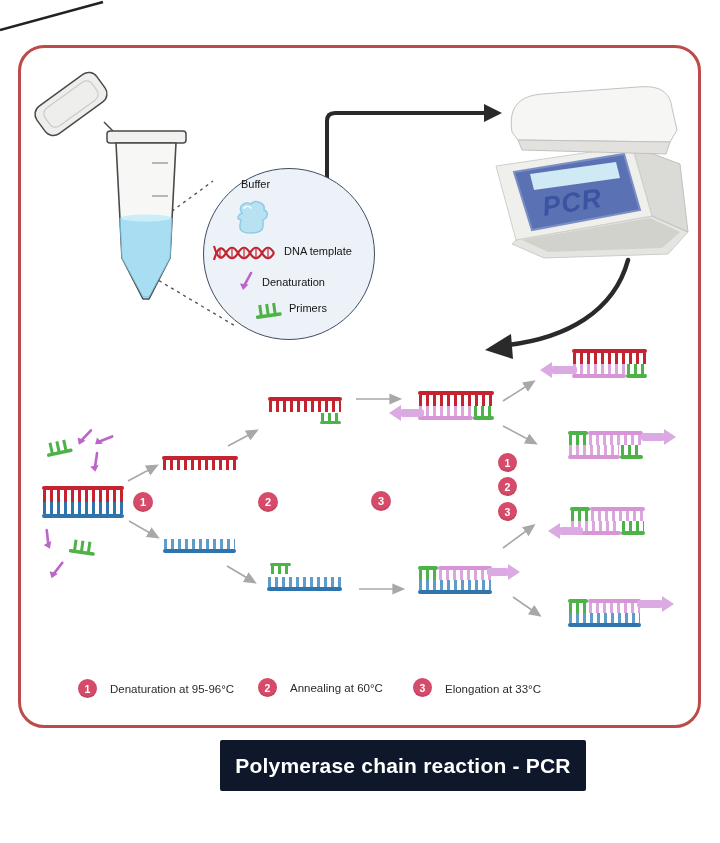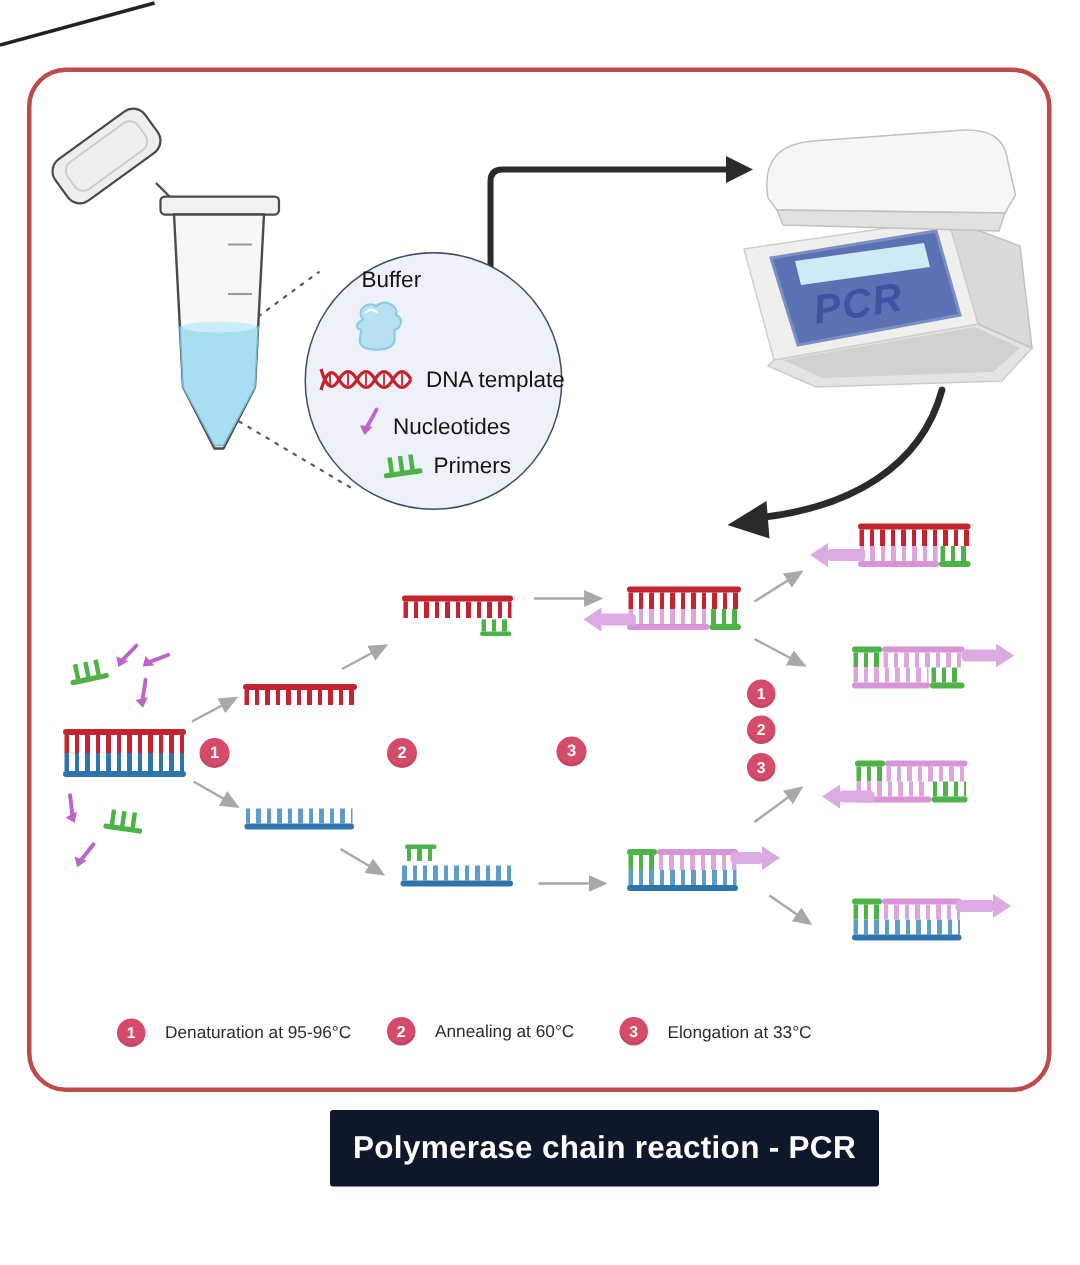--- a/index.html
+++ b/index.html
@@ -5,21 +5,21 @@
   html,body{margin:0;padding:0;background:#fff;}
   .canvas{position:relative;width:720px;height:843px;background:#fff;overflow:hidden;
           font-family:"Liberation Sans",sans-serif;}
   .abs{position:absolute;}
   
   .card{position:absolute;left:18px;top:45px;width:677px;height:677px;background:#fff;
         border:3px solid #bc4b49;border-radius:26px;}
   
   .callout{position:absolute;left:203px;top:168px;width:172px;height:172px;border-radius:50%;
            background:#edf2f8;border:1.6px solid #3d4d63;box-sizing:border-box;}
-  .callout .lbl{position:absolute;font-size:15px;font-weight:500;color:#141414;white-space:nowrap;}
+  .callout .lbl{position:absolute;font-size:11px;font-weight:500;color:#141414;white-space:nowrap;}
   .callout .wrap{white-space:normal;width:88px;line-height:1.22;}
   
   .strand{position:absolute;}
   .bar{height:4px;border-radius:2px;}
   .bar3{height:3px;border-radius:1.5px;}
   .b-red{background:#c3242f;} .b-blue{background:#2f74ad;} .b-green{background:#4db248;} .b-pink{background:#d795d8;}
   .teeth{margin:0 1px;}
   .t-red11{height:11px;background:repeating-linear-gradient(90deg,#c3242f 0 3px,transparent 3px 7px);}
   .t-red12{height:12px;background:repeating-linear-gradient(90deg,#c3242f 0 3px,transparent 3px 7px);}
   .t-red10{height:10px;background:repeating-linear-gradient(90deg,#c3242f 0 3px,transparent 3px 7px);}
@@ -161,21 +161,21 @@
           <line x1="44" y1="6" x2="44" y2="14"></line>
           <line x1="56" y1="6" x2="56" y2="14"></line>
       </g>
     </svg>
     <span class="lbl" style="left:80px;top:76px;">DNA template</span>
 
     <svg class="abs" style="left:34px;top:102px;" width="18" height="22" viewBox="0 0 18 22">
       <path d="M13,2 C10,8 8,11 6,15" stroke="#bd64cb" stroke-width="2.6" stroke-linecap="round" fill="none"></path>
       <path d="M2,12.5 L10.5,13.5 L5,19 Z" fill="#bd64cb"></path>
     </svg>
-    <span class="lbl" style="left:58px;top:107px;">Nucleotides</span>
+    <span class="lbl" style="left:58px;top:107px;">Denaturation</span>
 
     <svg class="abs" style="left:49px;top:129px;" width="32" height="24" viewBox="0 0 32 24">
       <g transform="rotate(-8 14 12)">
         <rect x="2" y="16" width="26" height="3.5" rx="1.5" fill="#4db248"></rect>
         <rect x="6" y="6" width="3" height="11" fill="#4db248"></rect>
         <rect x="13" y="6" width="3" height="11" fill="#4db248"></rect>
         <rect x="20" y="6" width="3" height="11" fill="#4db248"></rect>
       </g>
     </svg>
     <span class="lbl" style="left:85px;top:133px;">Primers</span>

